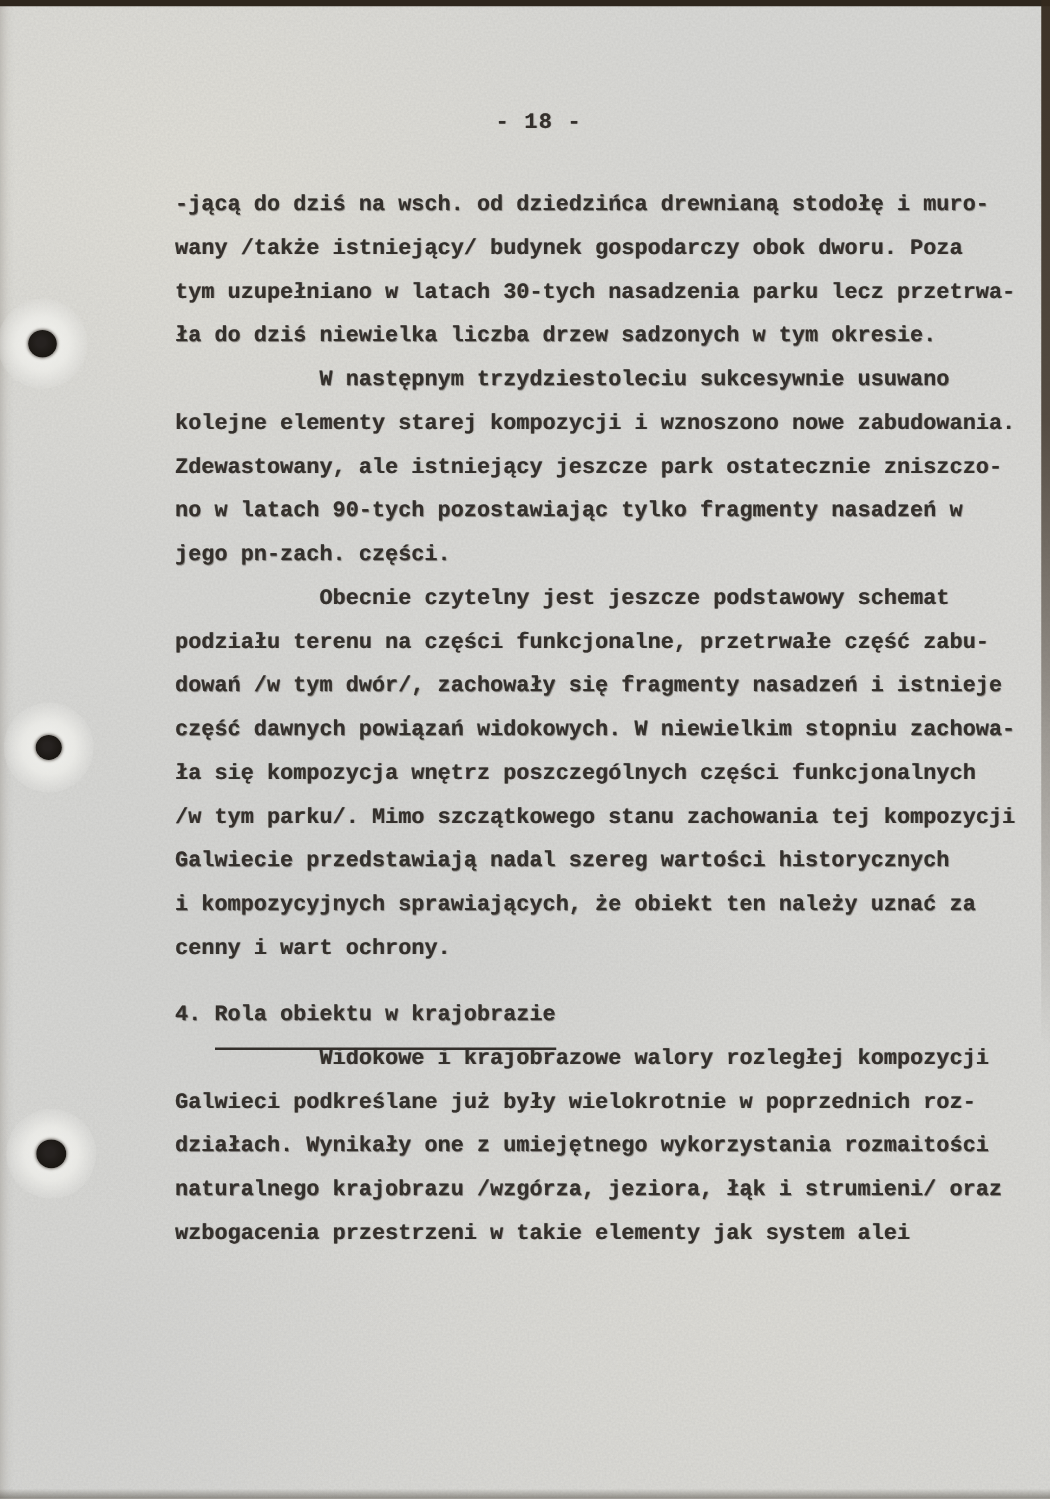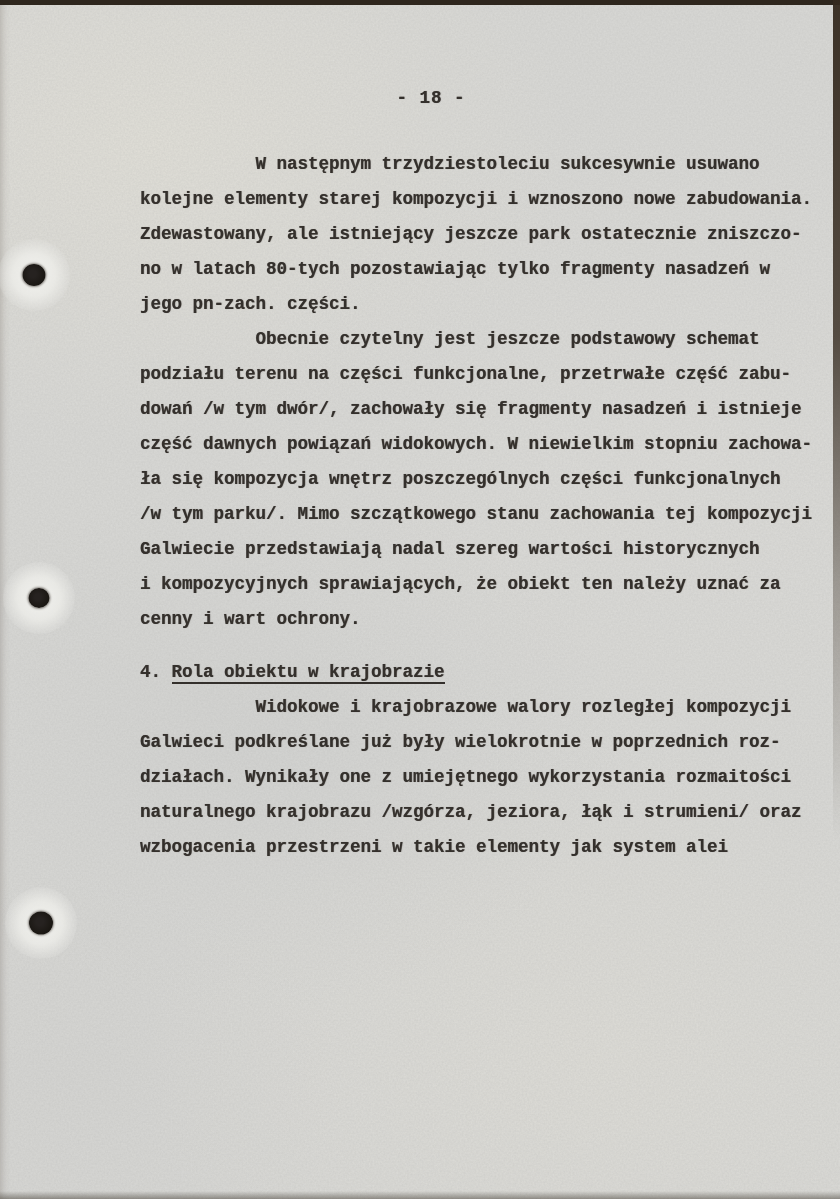--- a/index.html
+++ b/index.html
@@ -77,21 +77,21 @@
     position: absolute;
     left: 140px; top: 147px;
     width: 695px;
     font-size: 17.5px;
     line-height: 35px;
   }
   .para { white-space: pre; }
   .section-heading { margin-top: 18px; white-space: pre; }
   .section-heading .title-underline {
     border-bottom: 2.5px solid #34302c;
-    padding-bottom: 0;
+    padding-bottom: 16px;
   }
   .section-heading .heading-number { margin-right: 10.5px; }
   .section-para { }
 </style>
 </head>
 <body>
 
 <div class="page">
 
   <svg class="texture" width="840" height="1199" aria-hidden="true">
@@ -106,24 +106,28 @@
   <div class="edge-right"></div>
   <div class="edge-bottom"></div>
 
   <div class="hole hole-1"></div>
   <div class="hole hole-2"></div>
   <div class="hole hole-3"></div>
 
   <div class="page-number ink">- 18 -</div>
 
   <div class="body-text ink">
+    <div class="para">-jącą do dziś na wsch. od dziedzińca drewnianą stodołę i muro-
+wany /także istniejący/ budynek gospodarczy obok dworu. Poza
+tym uzupełniano w latach 30-tych nasadzenia parku lecz przetrwa-
+ła do dziś niewielka liczba drzew sadzonych w tym okresie.</div>
     <div class="para">           W następnym trzydziestoleciu sukcesywnie usuwano
 kolejne elementy starej kompozycji i wznoszono nowe zabudowania.
 Zdewastowany, ale istniejący jeszcze park ostatecznie zniszczo-
-no w latach 80-tych pozostawiając tylko fragmenty nasadzeń w
+no w latach 90-tych pozostawiając tylko fragmenty nasadzeń w
 jego pn-zach. części.</div>
     <div class="para">           Obecnie czytelny jest jeszcze podstawowy schemat
 podziału terenu na części funkcjonalne, przetrwałe część zabu-
 dowań /w tym dwór/, zachowały się fragmenty nasadzeń i istnieje
 część dawnych powiązań widokowych. W niewielkim stopniu zachowa-
 ła się kompozycja wnętrz poszczególnych części funkcjonalnych
 /w tym parku/. Mimo szczątkowego stanu zachowania tej kompozycji
 Galwiecie przedstawiają nadal szereg wartości historycznych
 i kompozycyjnych sprawiających, że obiekt ten należy uznać za
 cenny i wart ochrony.</div>

